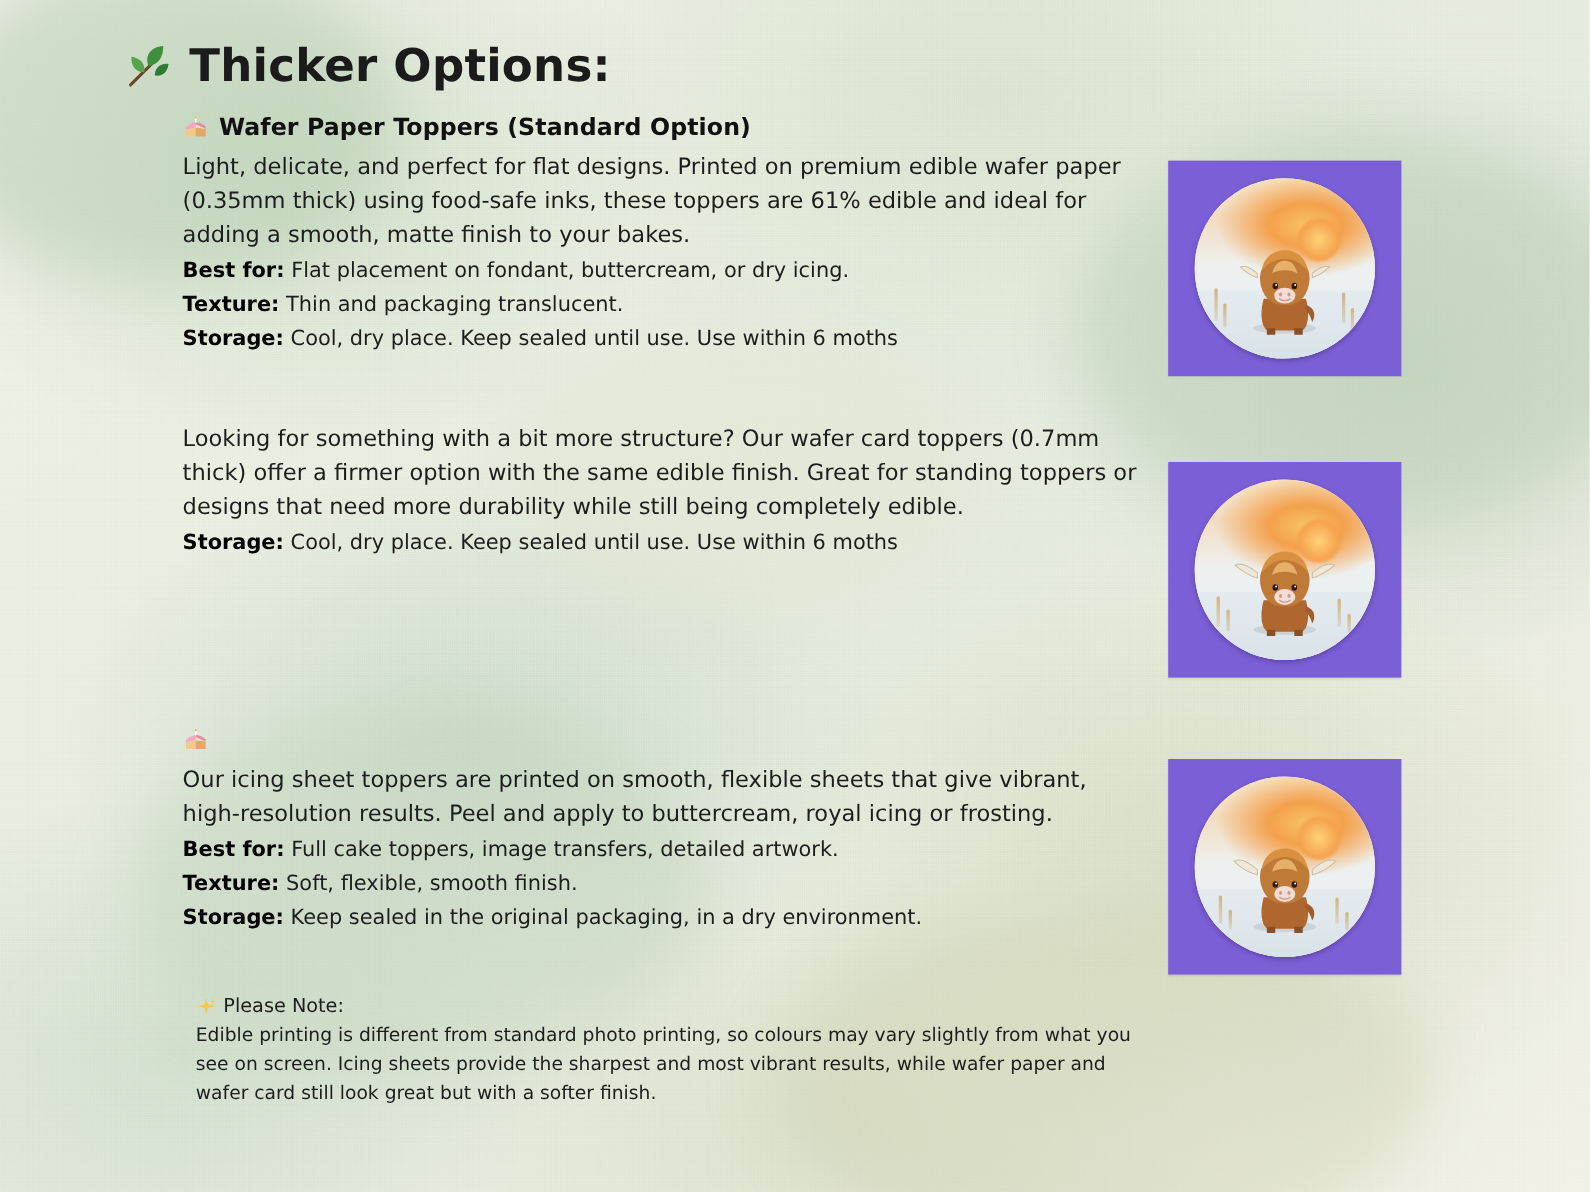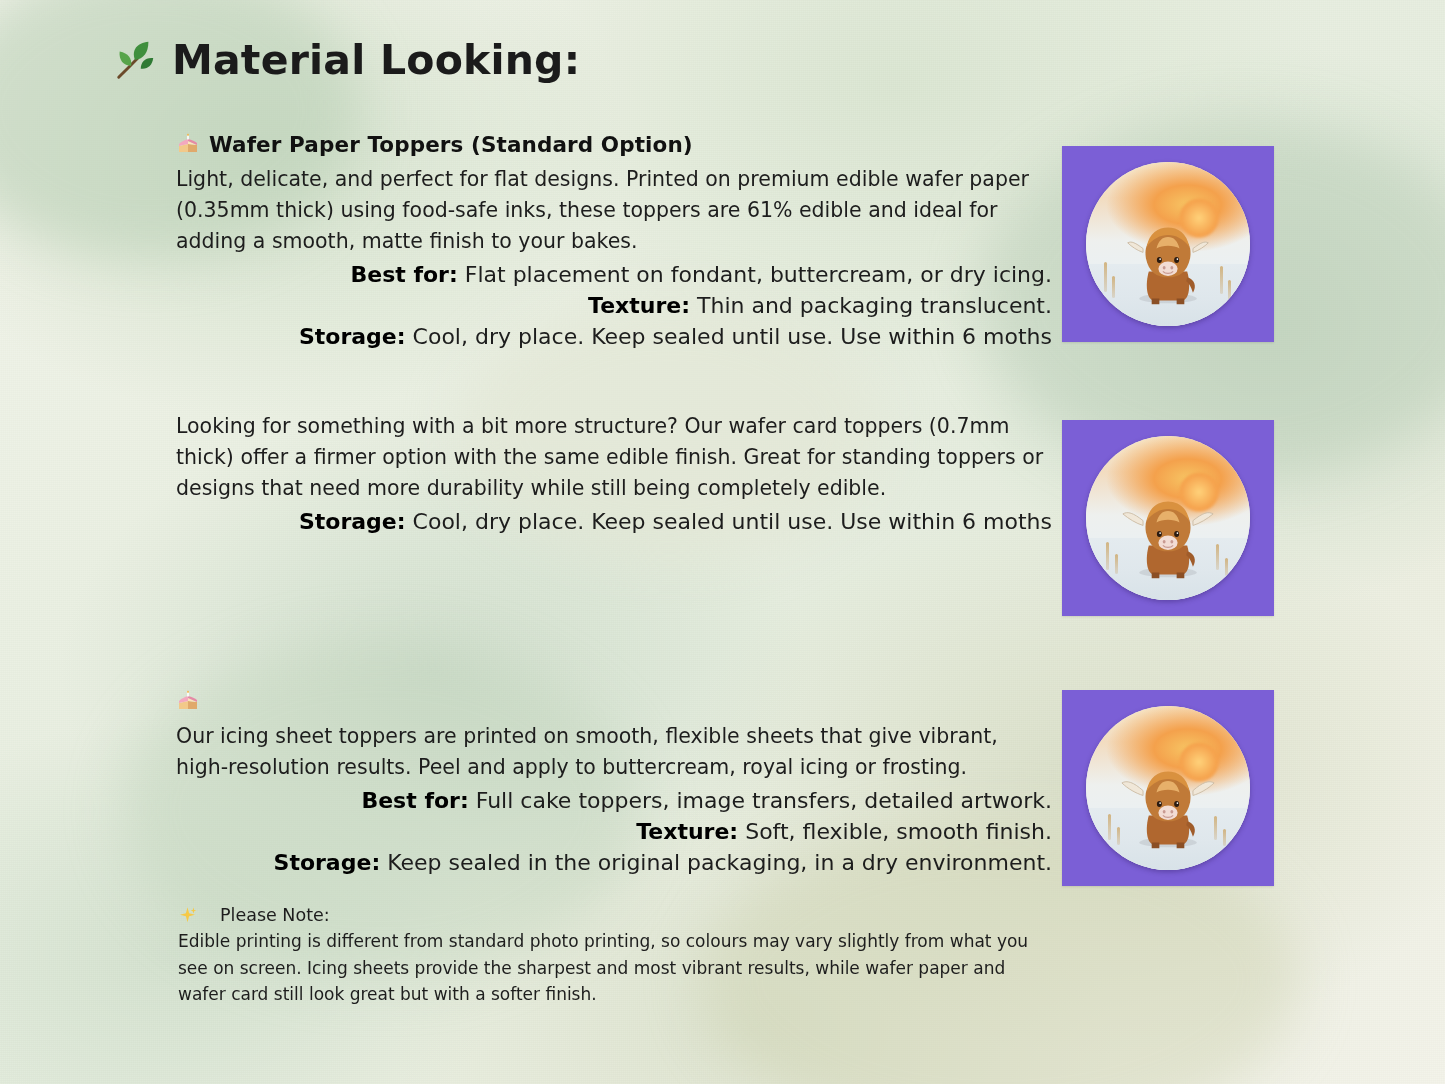--- a/index.html
+++ b/index.html
@@ -64,23 +64,22 @@
   .title {
     font-family: "DejaVu Sans", sans-serif;
     font-size: 41px;
     font-weight: 700;
     letter-spacing: 0.2px;
     color: #1b1b1b;
   }
   
   .section {
     position: absolute;
-    left: 176px;
+    left: 166px;
     width: 876px;
-    margin-top: 28px;
   }
   .sec-head {
     display: flex;
     align-items: center;
     gap: 9px;
     margin-bottom: 7px;
   }
   .cake-icon {
     width: 24px;
     height: 24px;
@@ -93,24 +92,23 @@
     color: #111;
     letter-spacing: 0.1px;
   }
   .para {
     font-size: 20.5px;
     line-height: 31px;
     color: #1d1d1d;
     margin: 0 0 2px 0;
   }
   .kv {
-    font-size: 22px;
+    font-size: 19px;
     line-height: 31px;
     color: #1d1d1d;
-    text-align: right;
   }
   .kv b {
     font-weight: 700;
     color: #000;
   }
   
   .thumb {
     position: absolute;
     width: 212px;
     height: 196px;
@@ -171,21 +169,21 @@
   
   .note {
     position: absolute;
     left: 178px;
     top: 905px;
     width: 880px;
   }
   .note-head {
     display: flex;
     align-items: flex-end;
-    gap: 23px;
+    gap: 6px;
     font-size: 17.5px;
     color: #1d1d1d;
     margin-bottom: 3px;
   }
   .spark-icon {
     width: 19px;
     height: 19px;
     display: block;
     flex: none;
   }
@@ -211,21 +209,21 @@
 
     <div class="header">
       <span>
         <svg class="leaf-icon" viewBox="0 0 48 48" xmlns="http://www.w3.org/2000/svg">
           <path d="M7 42 C14 35 20 29 27 22" stroke="#6b4a2a" stroke-width="3" fill="none" stroke-linecap="round"></path>
           <path d="M24 24 C20 14 26 6 38 5 C38 16 33 23 24 24 Z" fill="#3f8f3d"></path>
           <path d="M20 30 C12 30 7 24 8 15 C17 17 21 22 20 30 Z" fill="#57a44a"></path>
           <path d="M30 33 C30 26 35 21 43 22 C42 30 37 34 30 33 Z" fill="#2f7a34"></path>
         </svg>
       </span>
-      <div class="title">Material Looking:</div>
+      <div class="title">Thicker Options:</div>
     </div>
 
     <div class="section" style="top:104px;">
       <div class="sec-head">
         <span>
           <svg class="cake-icon" viewBox="0 0 24 24" xmlns="http://www.w3.org/2000/svg">
             <path d="M3 19 L12 19 L12 11 L3 13 Z" fill="#f2c98a"></path>
             <path d="M12 19 L21 19 L21 12 L12 11 Z" fill="#e0a96b"></path>
             <path d="M3 13 L12 11 L21 12 L12 8 Z" fill="#fbe3bb"></path>
             <path d="M12 8 L21 12 L21 10 C19 8 16 7 12 6 Z" fill="#e58aa6"></path>

